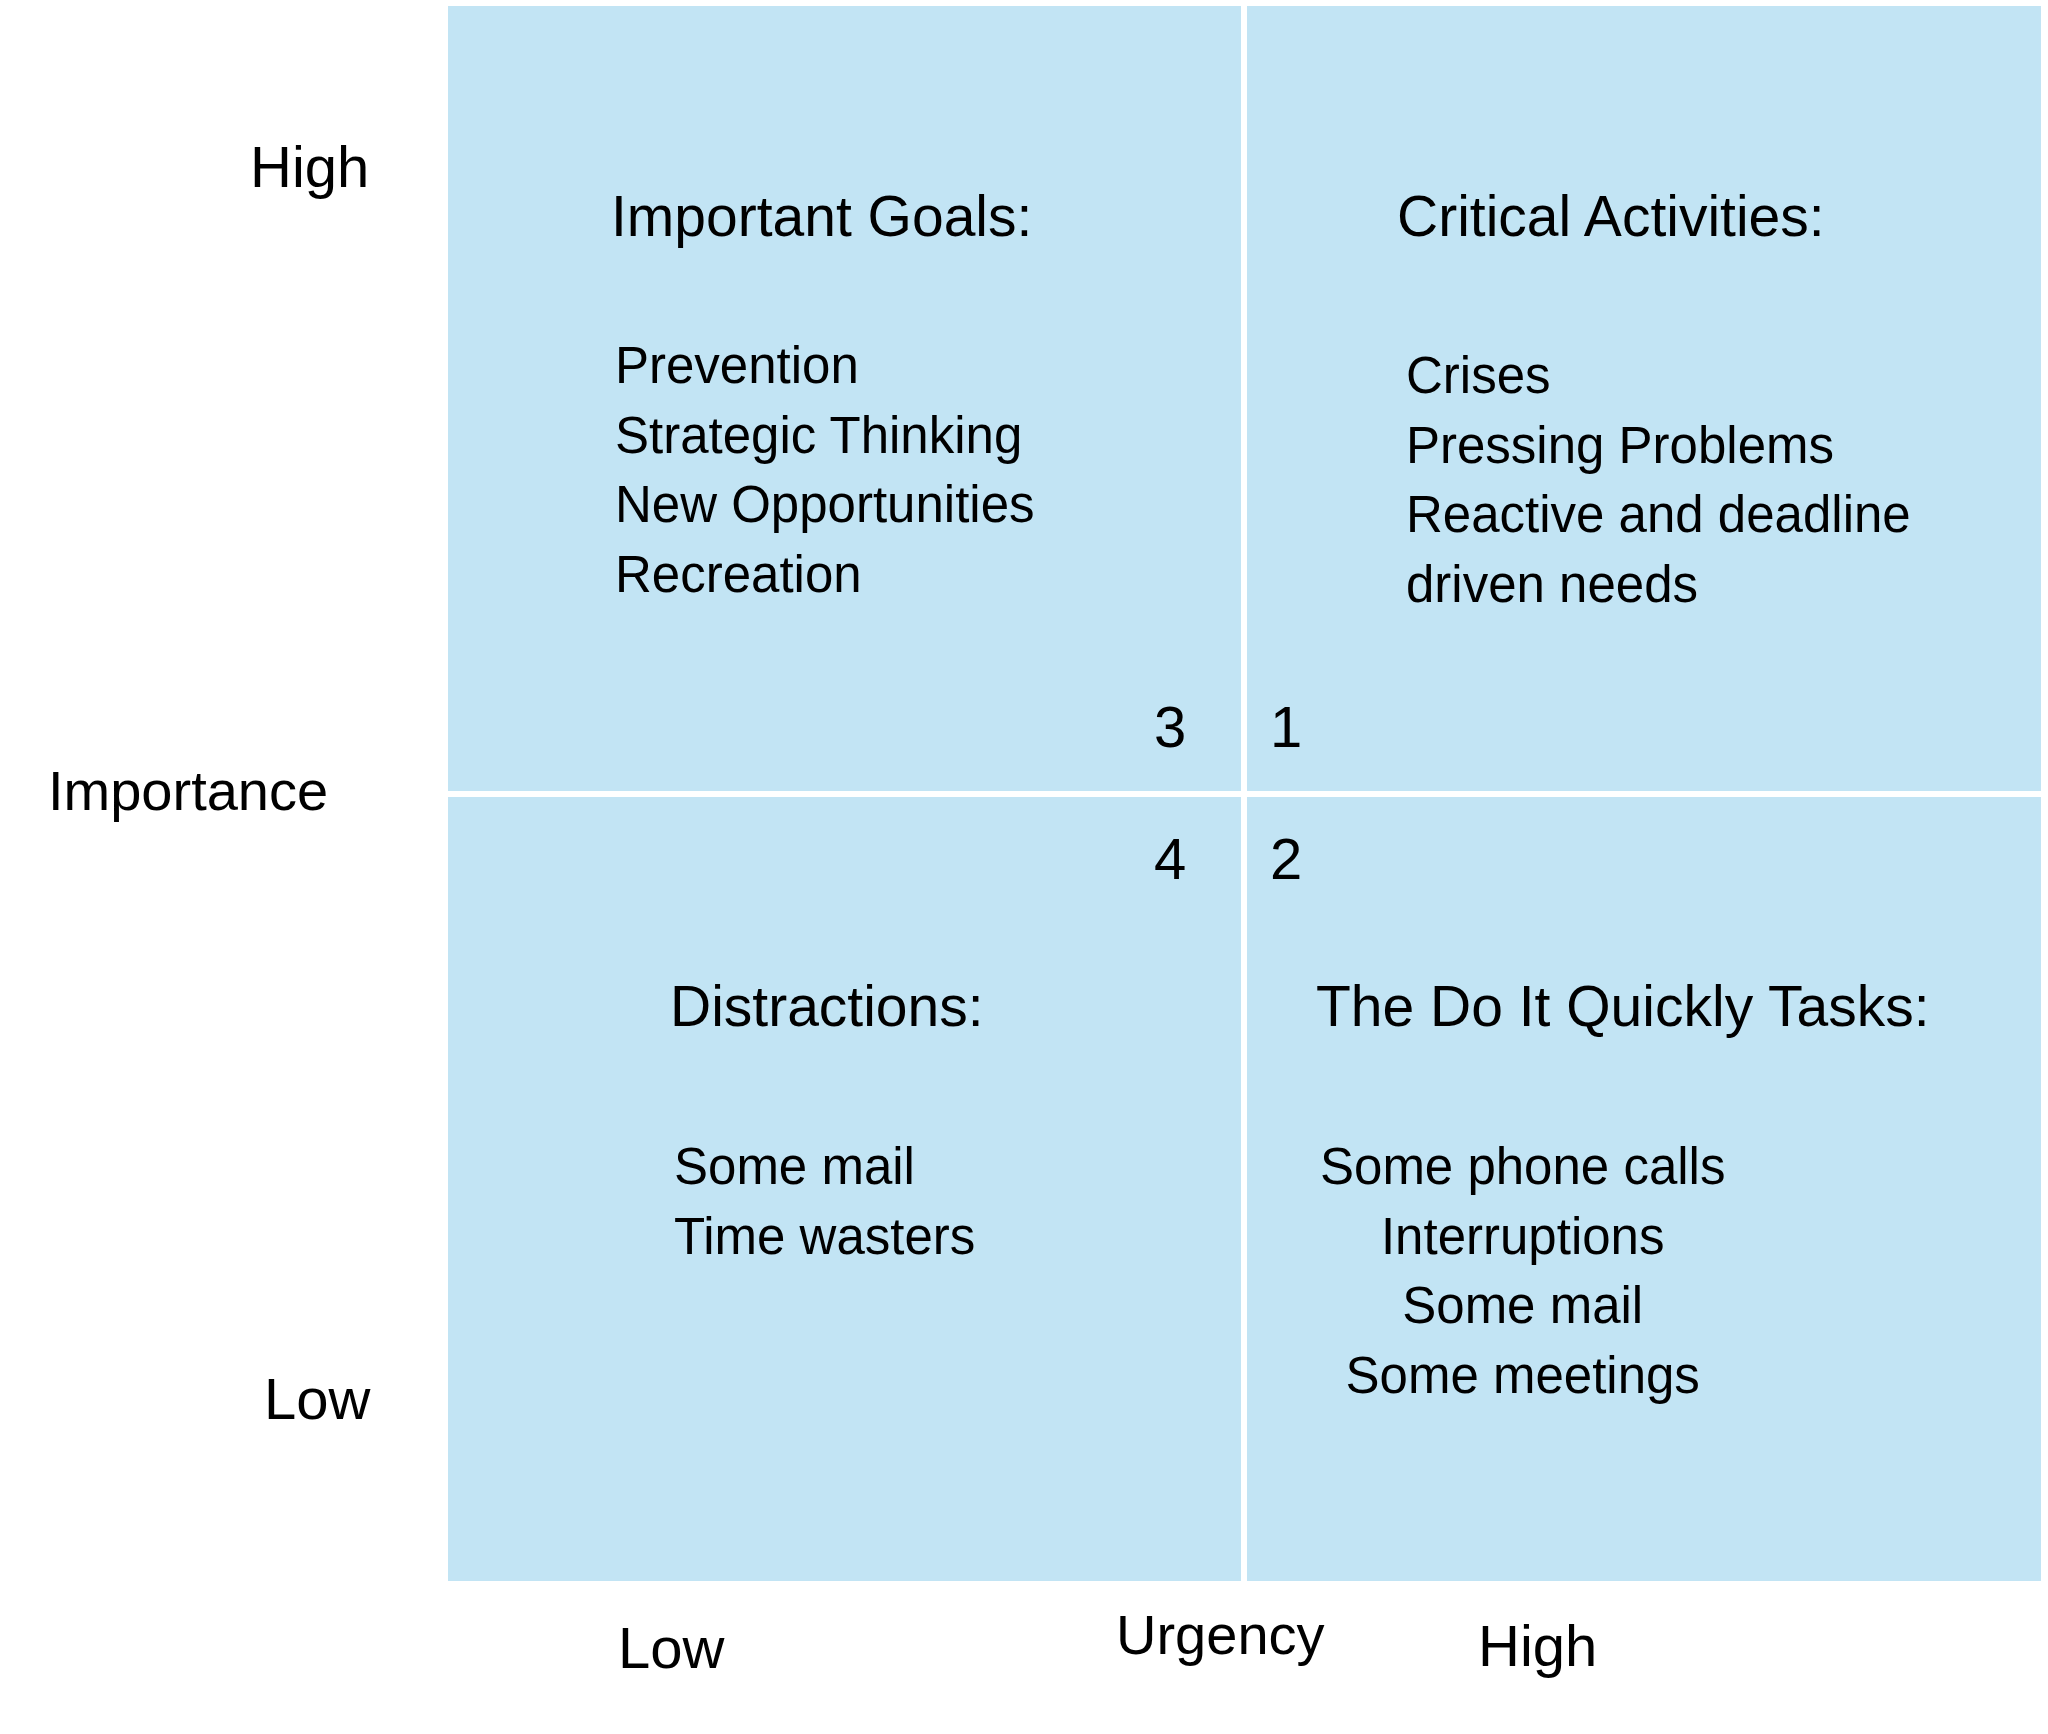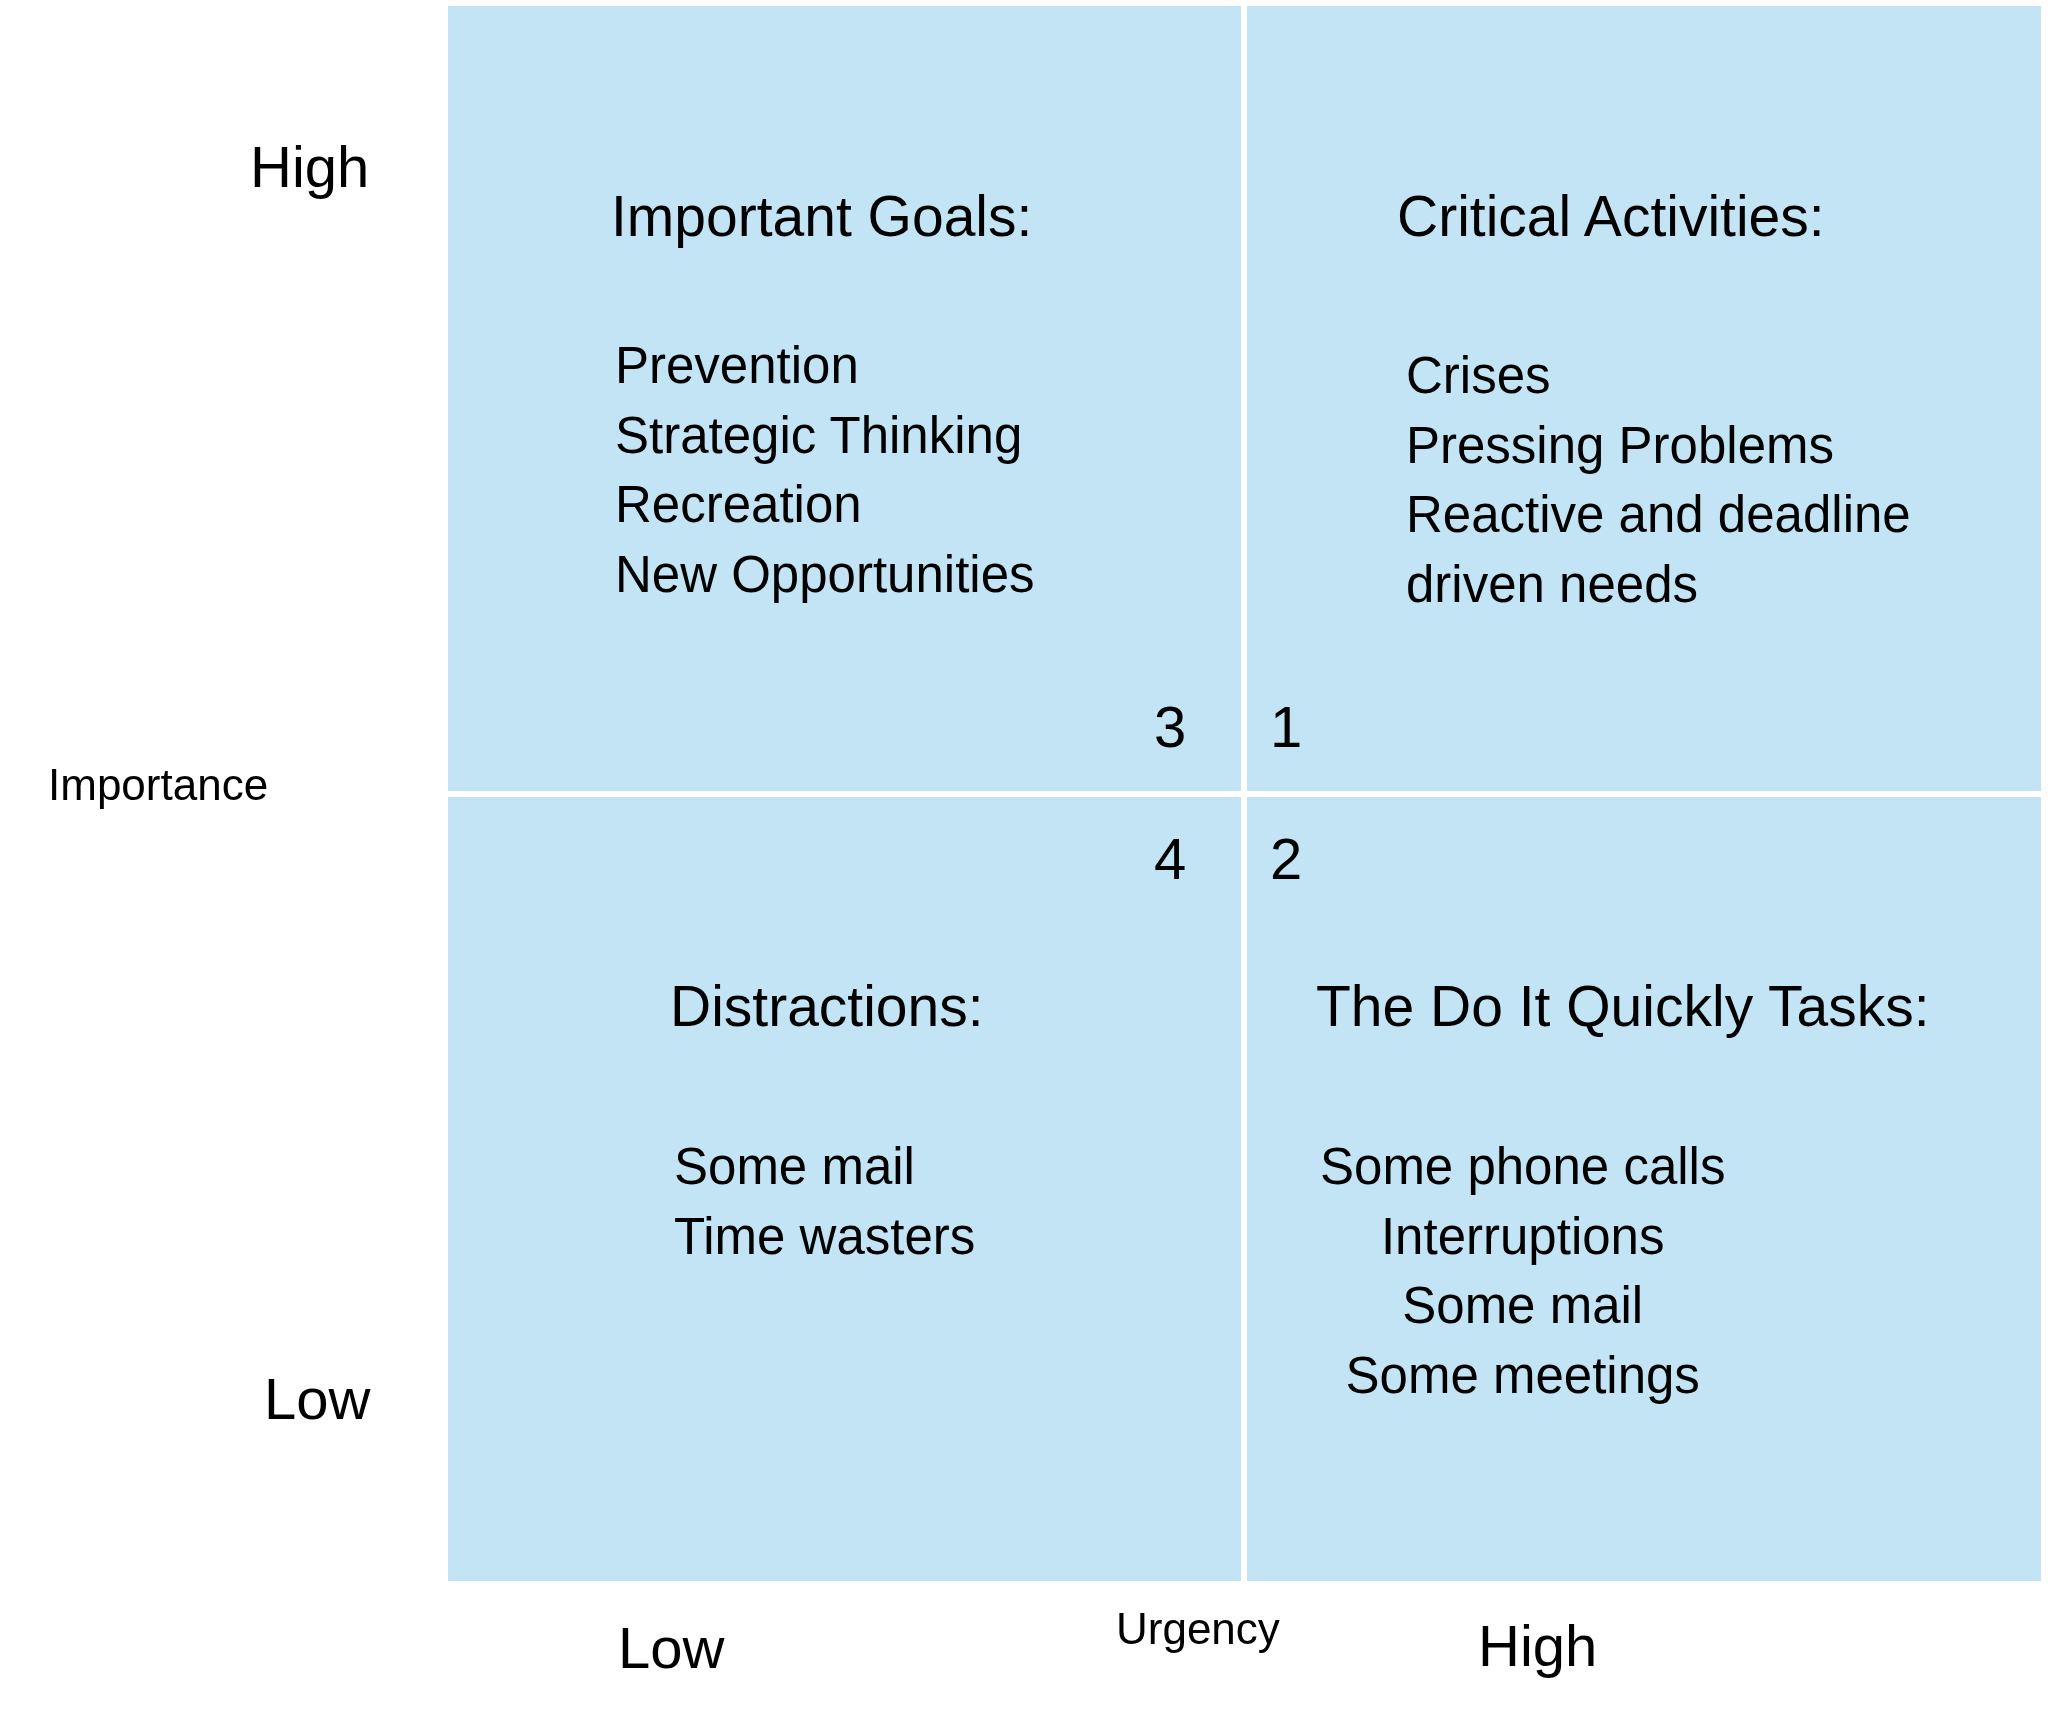--- a/index.html
+++ b/index.html
@@ -1,20 +1,20 @@
 <!DOCTYPE html>
 <html><head>
 <meta charset="utf-8">
 <style>
   html, body { margin: 0; padding: 0; background: #ffffff; }
   body { width: 2048px; height: 1734px; position: relative; overflow: hidden;
          font-family: "Liberation Sans", "DejaVu Sans", sans-serif; color: #000; }
   .abs { position: absolute; white-space: nowrap; line-height: 1; }
   .quad { position: absolute; background: #c2e4f4; }
-  .axis-big { font-size: 44px; }
+  .axis-big { font-size: 56px; }
   .axis-small { font-size: 58px; }
   .qtitle { font-size: 57px; }
   .qnum { font-size: 58px; }
   ul.items { list-style: none; margin: 4px; padding: 0; position: absolute; }
   ul.items li { font-size: 51px; line-height: 69.5px; height: 69.5px; white-space: nowrap; }
 </style>
 </head>
 <body>
 
 <div class="quad" style="left:448px; top:6px; width:793px; height:785px;"></div>
@@ -27,22 +27,22 @@
 <div class="abs axis-small" style="left:264px; top:1370px;">Low</div>
 
 <div class="abs axis-small" style="left:618px; top:1619px;">Low</div>
 <div class="abs axis-big" style="left:1116px; top:1607px;">Urgency</div>
 <div class="abs axis-small" style="left:1478px; top:1617px;">High</div>
 
 <div class="abs qtitle" style="left:611px; top:188px;">Important Goals:</div>
 <ul class="items" style="left:611px; top:327px;">
   <li>Prevention</li>
   <li>Strategic Thinking</li>
+  <li>New Opportunities</li>
   <li>Recreation</li>
-  <li>New Opportunities</li>
 </ul>
 <div class="abs qnum" style="left:1154px; top:698px;">3</div>
 
 <div class="abs qtitle" style="left:1397px; top:188px;">Critical Activities:</div>
 <ul class="items" style="left:1402px; top:337px;">
   <li>Crises</li>
   <li>Pressing Problems</li>
   <li>Reactive and deadline</li>
   <li>driven needs</li>
 </ul>

